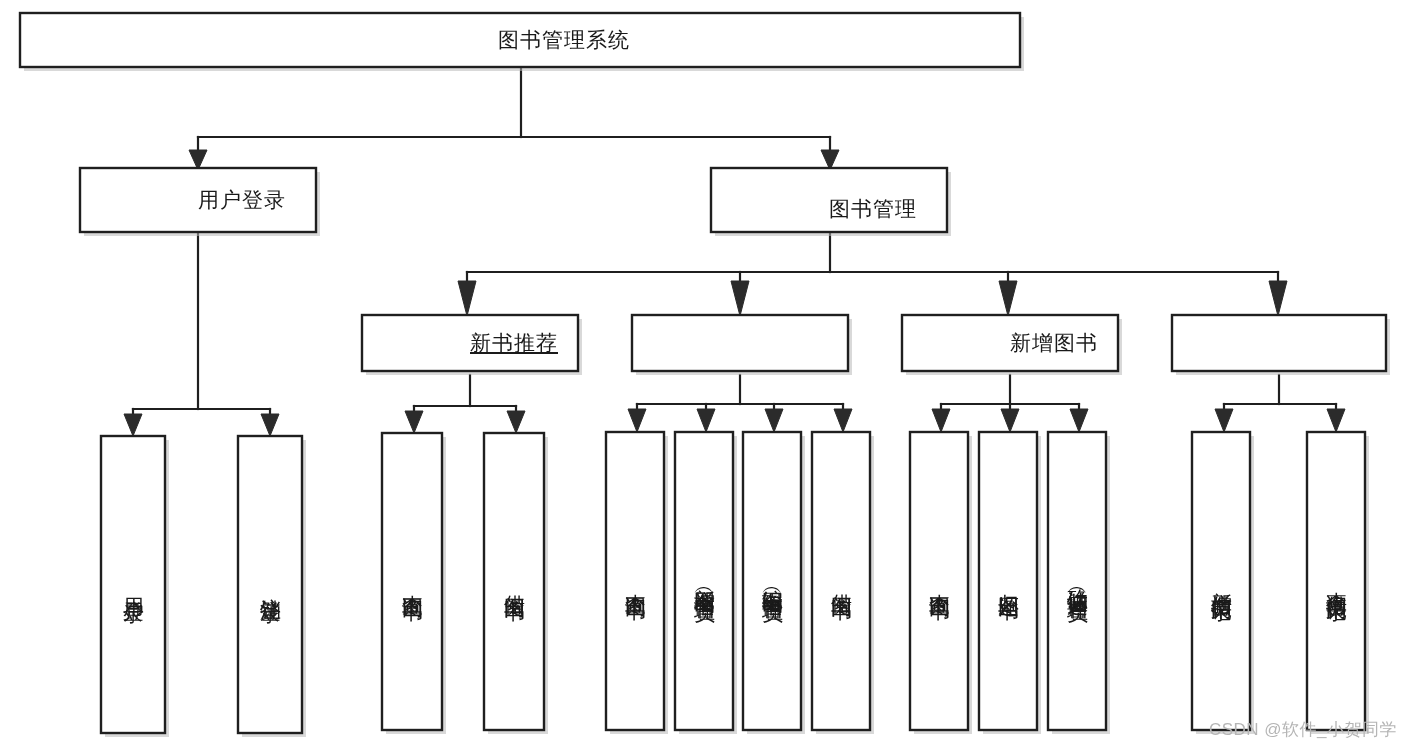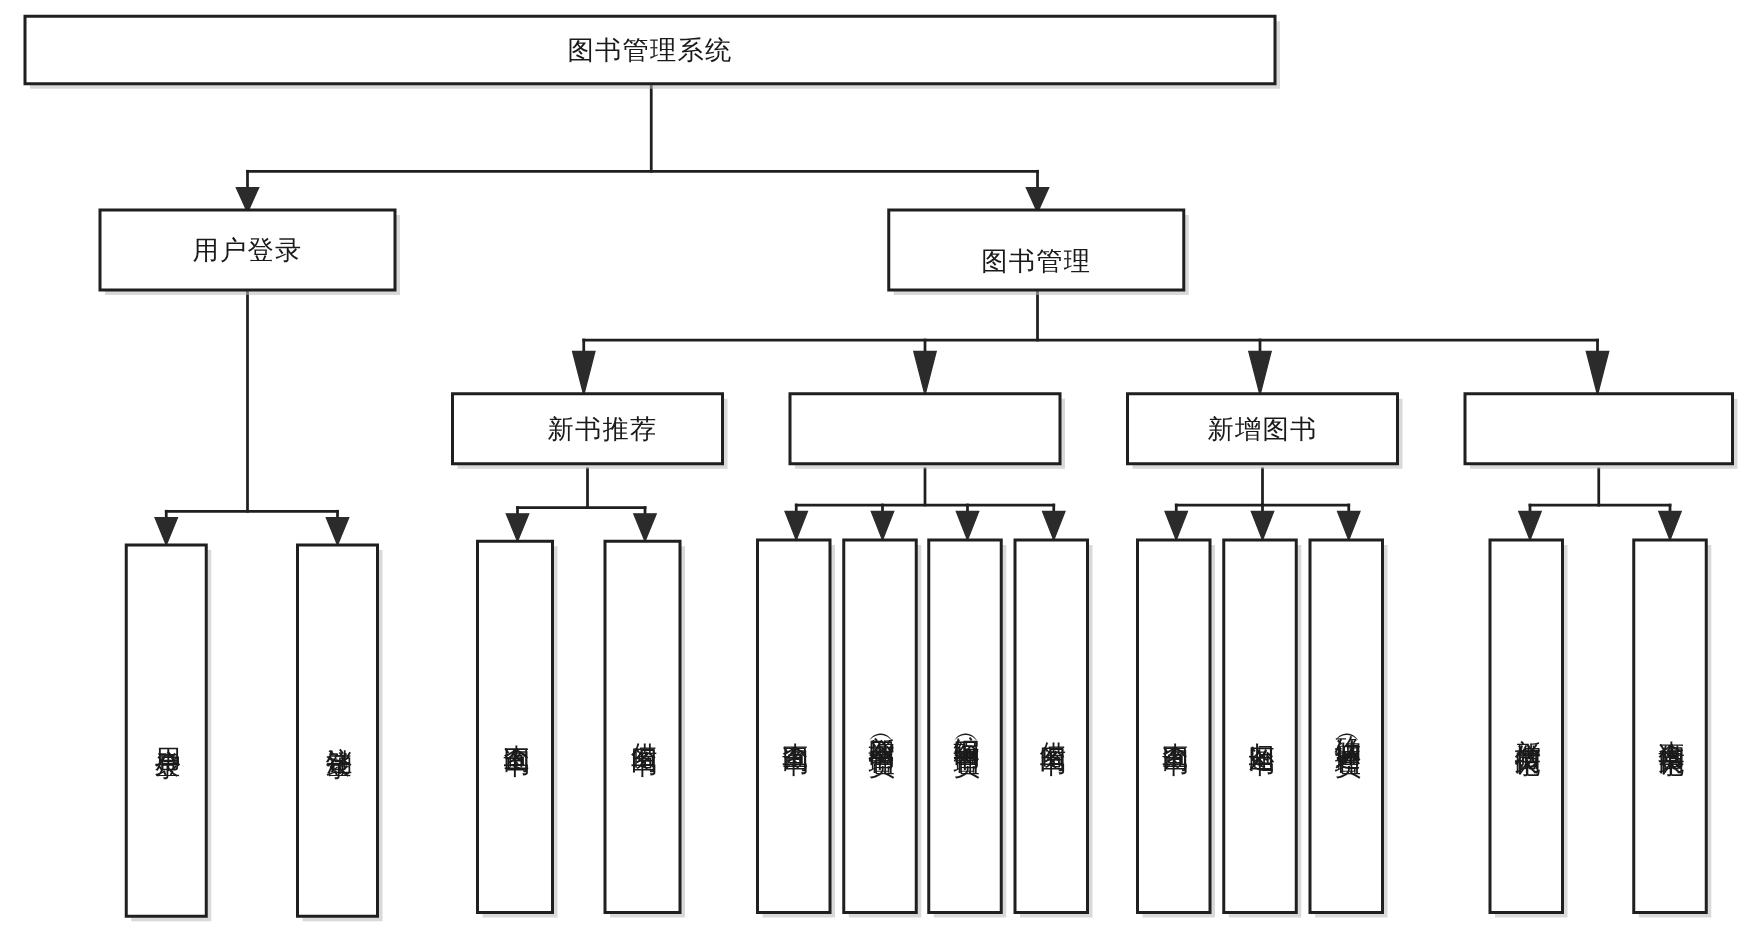--- a/index.html
+++ b/index.html
@@ -65,20 +65,21 @@
     position: absolute;
     display: flex;
     align-items: center;
     justify-content: center;
     font-size: 21px;
     color: #1a1a1a;
     font-family: "Liberation Sans", "DejaVu Sans", sans-serif;
     letter-spacing: 1px;
     pointer-events: none;
     white-space: nowrap;
+    padding-left: 44px;
   }
   #watermark {
     position: absolute;
     right: 8px;
     bottom: 6px;
     font-size: 17px;
     color: #b5b5b5;
     font-family: "Liberation Sans", "DejaVu Sans", sans-serif;
     letter-spacing: 0.5px;
     white-space: nowrap;
@@ -219,34 +220,35 @@
       <rect class="node-shadow" x="1311" y="436" width="58" height="298"></rect>
       <rect class="node-rect" x="1307" y="432" width="58" height="298"></rect>
     </g>
   </svg>
 
   <div class="hlabel-wrap" style="left:20px; top:13px; width:1000px; height:54px;">图书管理系统</div>
 
   <div class="hlabel-wrap" style="left:80px; top:168px; width:236px; height:64px;">用户登录</div>
   <div class="hlabel-wrap" style="left:711px; top:168px; width:236px; height:81px;">图书管理</div>
 
-  <div class="hlabel-wrap" style="left:374px; top:315px; width:216px; height:56px;">新书推荐</div>
+  <div class="hlabel-wrap" style="left:362px; top:315px; width:216px; height:56px;text-decoration:underline;">新书推荐</div>
   <div class="hlabel-wrap" style="left:902px; top:315px; width:216px; height:56px;">新增图书</div>
 
   <div class="vlabel-wrap" style="left:101px; top:436px; width:64px; height:297px;">用户登录</div>
   <div class="vlabel-wrap" style="left:238px; top:436px; width:64px; height:297px;">注销登录</div>
 
   <div class="vlabel-wrap" style="left:382px; top:433px; width:60px; height:297px;">查询图书</div>
   <div class="vlabel-wrap" style="left:484px; top:433px; width:60px; height:297px;">借阅图书</div>
 
   <div class="vlabel-wrap" style="left:606px; top:432px; width:58px; height:298px;">查询图书</div>
   <div class="vlabel-wrap" style="left:675px; top:432px; width:58px; height:298px;">新增图书（管理员）</div>
   <div class="vlabel-wrap" style="left:743px; top:432px; width:58px; height:298px;">编辑图书（管理员）</div>
   <div class="vlabel-wrap" style="left:812px; top:432px; width:58px; height:298px;">借阅图书</div>
 
   <div class="vlabel-wrap" style="left:910px; top:432px; width:58px; height:298px;">查询图书</div>
   <div class="vlabel-wrap" style="left:979px; top:432px; width:58px; height:298px;">归还图书</div>
   <div class="vlabel-wrap" style="left:1048px; top:432px; width:58px; height:298px;">确认归还（管理员）</div>
 
   <div class="vlabel-wrap" style="left:1192px; top:432px; width:58px; height:298px;">新增借阅记录</div>
   <div class="vlabel-wrap" style="left:1307px; top:432px; width:58px; height:298px;">查询借阅记录</div>
 
+  <div id="watermark">CSDN @软件_小贺同学</div>
 </div>
 
 </body></html>

